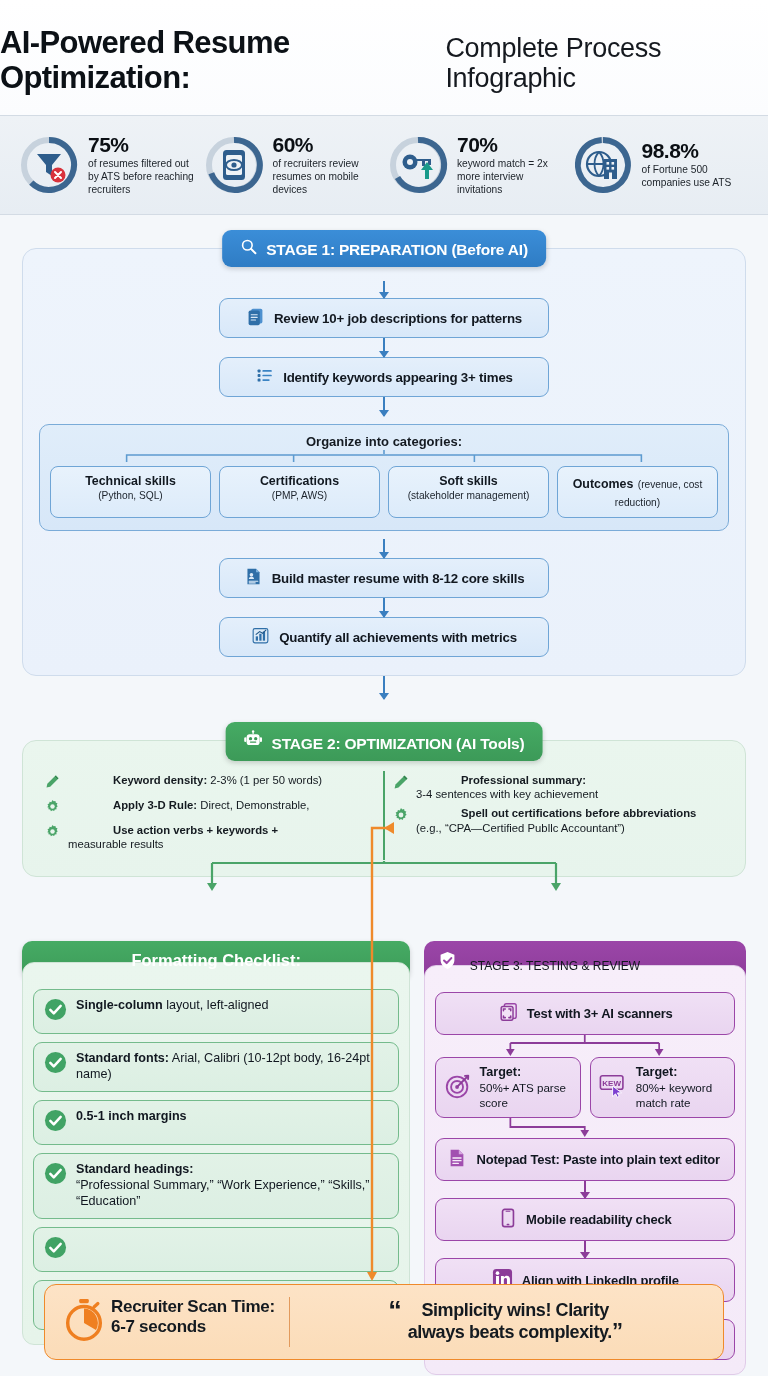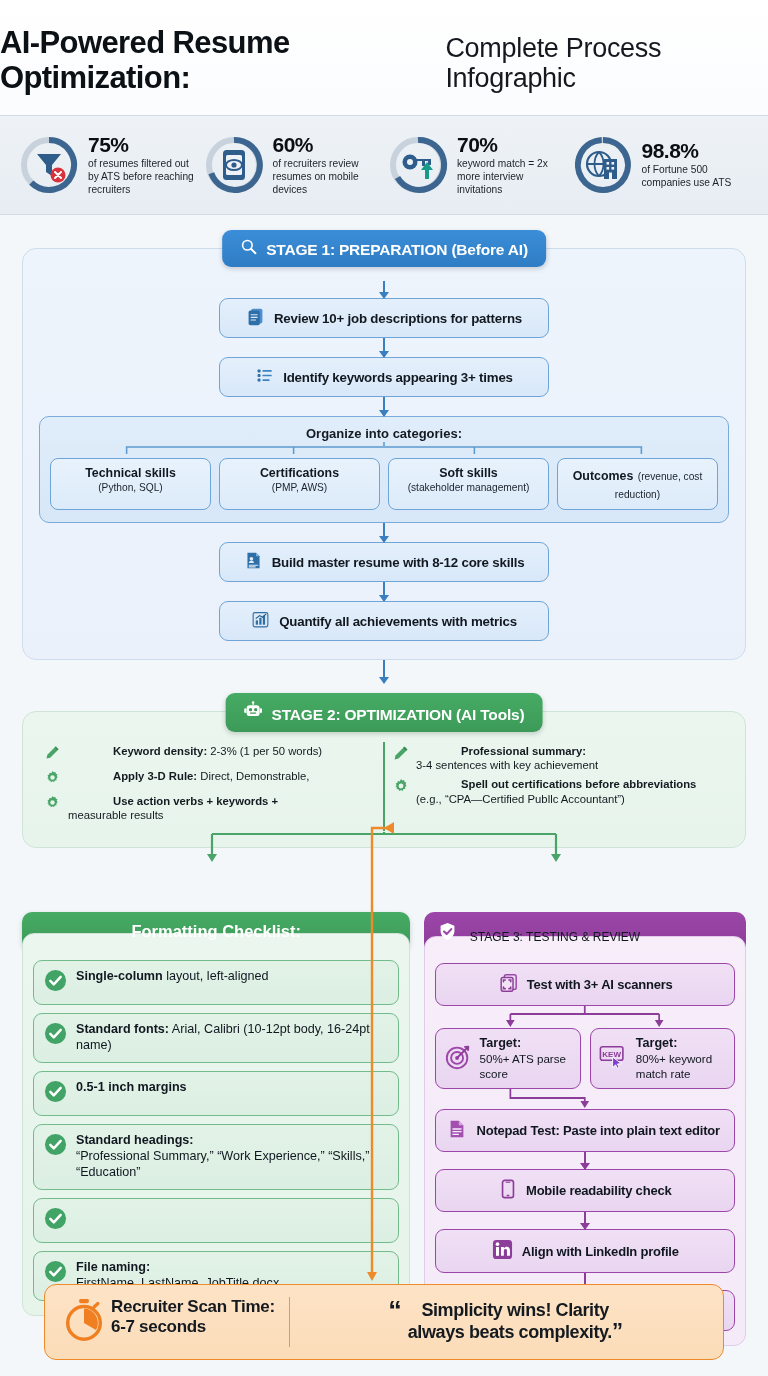--- a/index.html
+++ b/index.html
@@ -54,21 +54,21 @@
     border-radius:14px;
     position:relative;
   }
   .panel-s1 {
     margin-top:33px;
     background:linear-gradient(180deg,#eef4fc 0%,#eaf1fb 100%);
     border:1px solid #cfdcec;
     padding:32px 16px 18px;
   }
   .panel-s2 {
-    margin-top:28px;
+    margin-top:41px;
     background:linear-gradient(180deg,#eaf6ee 0%,#e7f4ec 100%);
     border:1px solid #cfe4d6;
     padding:30px 14px 16px;
   }
 
   
   .pill {
     position:absolute; left:50%; transform:translateX(-50%);
     top:-19px;
     display:flex; align-items:flex-end; gap:9px;
@@ -105,21 +105,21 @@
     content:""; position:absolute; bottom:-1px; left:50%;
     transform:translateX(-50%);
     border-left:5px solid transparent; border-right:5px solid transparent;
     border-top:7px solid #3a7fc0;
   }
 
   
   .cat-wrap {
     background:linear-gradient(180deg,#e0edfa 0%,#d7e7f8 100%);
     border:1.4px solid #7aabd8; border-radius:10px;
-    padding:9px 10px 12px; margin:0 auto; width:100%;
+    padding:9px 10px 12px; margin:8px auto; width:100%;
   }
   .cat-title { text-align:center; font-size:13px; font-weight:bold; color:#141a21; }
   .cat-row { display:flex; gap:8px; margin-top:4px; }
   .cat-box {
     flex:1; background:linear-gradient(180deg,#e8f2fc 0%,#dcebfa 100%);
     border:1.3px solid #6fa5d6; border-radius:8px;
     text-align:center; padding:7px 4px;
   }
   .cat-b { font-size:12.4px; font-weight:bold; color:#111820; display:block; line-height:1.2;}
   .cat-s { font-size:10.2px; color:#1b222b; display:block; line-height:1.25; margin-top:1px;}

